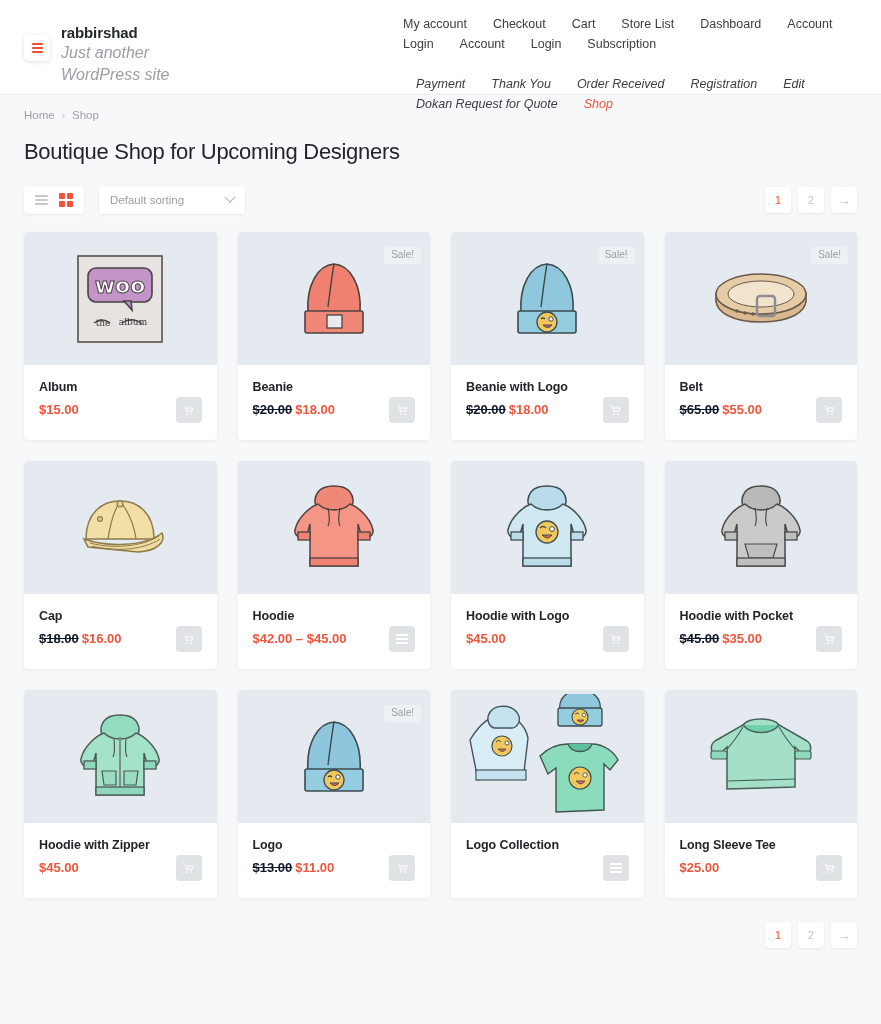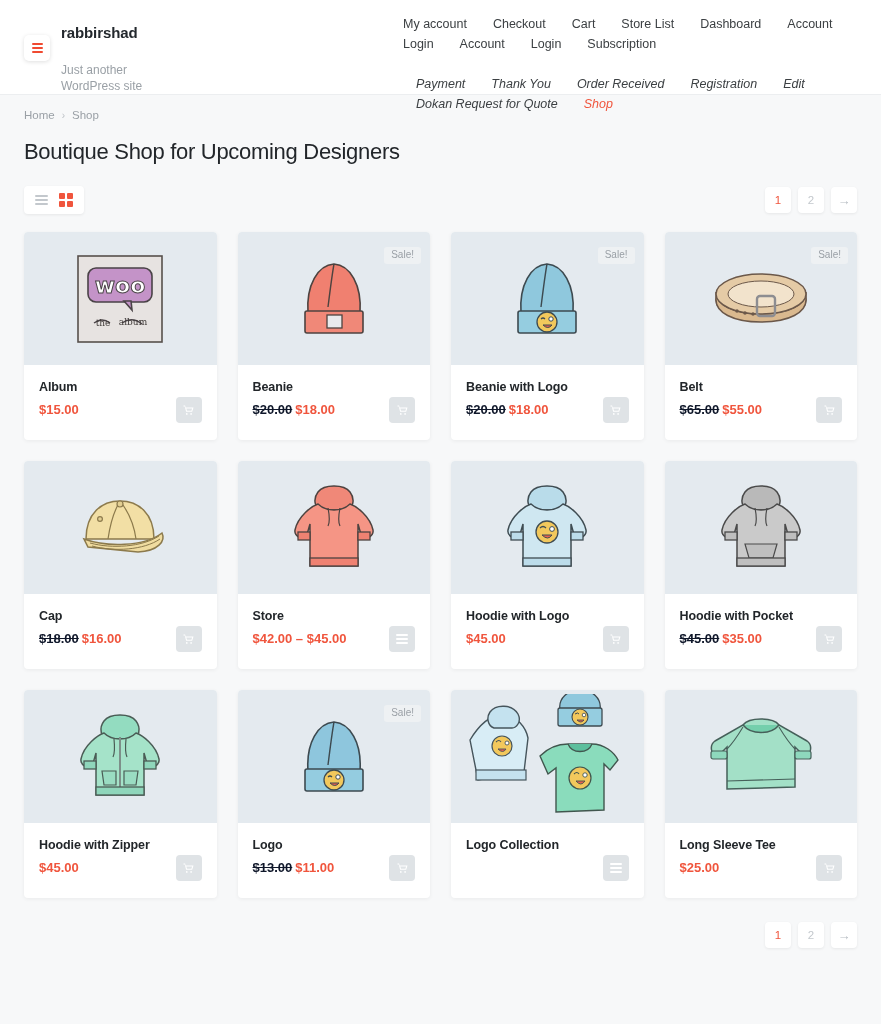--- a/index.html
+++ b/index.html
@@ -23,21 +23,21 @@
   .logo-box {
     width: 26px; height: 26px; border-radius: 5px;
     background: #fff;
     box-shadow: 0 1px 4px rgba(0,0,0,.13);
     display: flex; flex-direction: column; align-items: center; justify-content: center;
     gap: 2px; margin-top: 13px; flex: 0 0 26px;
   }
   .logo-box i { display:block; width: 11px; height: 2px; background: #f04a31; border-radius: 1px; }
   .brand-text { padding-top: 2px; }
   .site-title { font-size: 15px; font-weight: bold; color: #23282d; letter-spacing: -.1px; line-height: 1.2; }
-  .site-tagline { font-size: 12px; color: #9aa0a6; line-height: 1.35; margin-top: 20px; max-width: 110px; }
+  .site-tagline { font-size: 16px; color: #9aa0a6; line-height: 1.35; margin-top: 0; max-width: 110px; font-style: italic; }
 
   .nav-wrap { flex: 1; padding-top: 4px; }
   .nav-row { display: flex; align-items: center; gap: 0; flex-wrap: wrap; }
   .nav-row.row1 { padding-left: 176px; }
   .nav-row.row2 { padding-left: 189px; margin-top: 20px; font-style: italic; }
   .nav-link {
     font-size: 12.5px; color: #3c4043; text-decoration: none;
     padding: 3px 13px; white-space: nowrap; cursor: pointer;
   }
   .nav-link.active { color: #f0553d; }
@@ -182,20 +182,24 @@
           <i></i>
           <i></i>
         </span>
       <span class="icon-grid">
           <i></i>
           <i></i>
           <i></i>
           <i></i>
         </span>
     </div>
+    <div class="sorting-select">
+      <span>Default sorting</span>
+      <span class="chev"></span>
+    </div>
     <div class="pagination top" id="pag-top">
         <div class="page-btn current">1</div>
         <div class="page-btn">2</div>
         <div class="page-btn next">→</div>
       </div>
   </div>
 
   <section class="products" id="grid">
       <article class="product-card">
         <div class="product-thumb">
@@ -338,21 +342,21 @@
     <path d="M36 26 C30 28 16 38 13 52 C12 58 20 62 24 60 L28 46 L28 88 L76 88 L76 46 L80 60 C84 62 92 58 91 52 C88 38 74 28 68 26 C60 34 44 34 36 26 Z" fill="#f59585" stroke="#4d4340" stroke-width="1.5"></path>
     <path d="M46 30 C48 40 48 44 46 48" stroke="#4d4340" stroke-width="1.2" fill="none"></path>
     <path d="M58 30 C56 40 56 44 58 48" stroke="#4d4340" stroke-width="1.2" fill="none"></path>
     <rect x="28" y="80" width="48" height="8" fill="#ef8272" stroke="#4d4340" stroke-width="1.3"></rect>
     <rect x="16" y="54" width="12" height="8" fill="#ef8272" stroke="#4d4340" stroke-width="1.3"></rect>
     <rect x="76" y="54" width="12" height="8" fill="#ef8272" stroke="#4d4340" stroke-width="1.3"></rect>
   </svg>
           </div>
         </div>
         <div class="product-body">
-          <div class="product-name">Store</div>
+          <div class="product-name">Hoodie</div>
         </div>
         <div class="product-foot">
           <div class="price"><span class="range">$42.00 – $45.00</span></div>
           <div class="action-btn">
             <span class="opts-glyph">
               <i></i>
               <i></i>
               <i></i>
             </span>
           </div>

